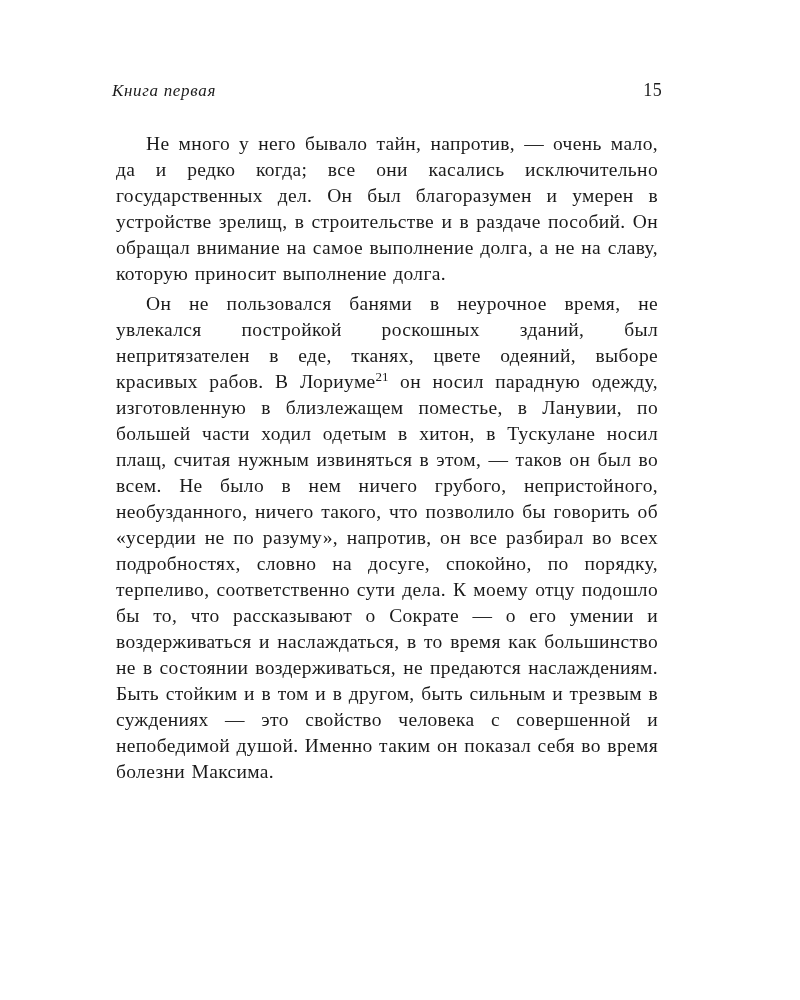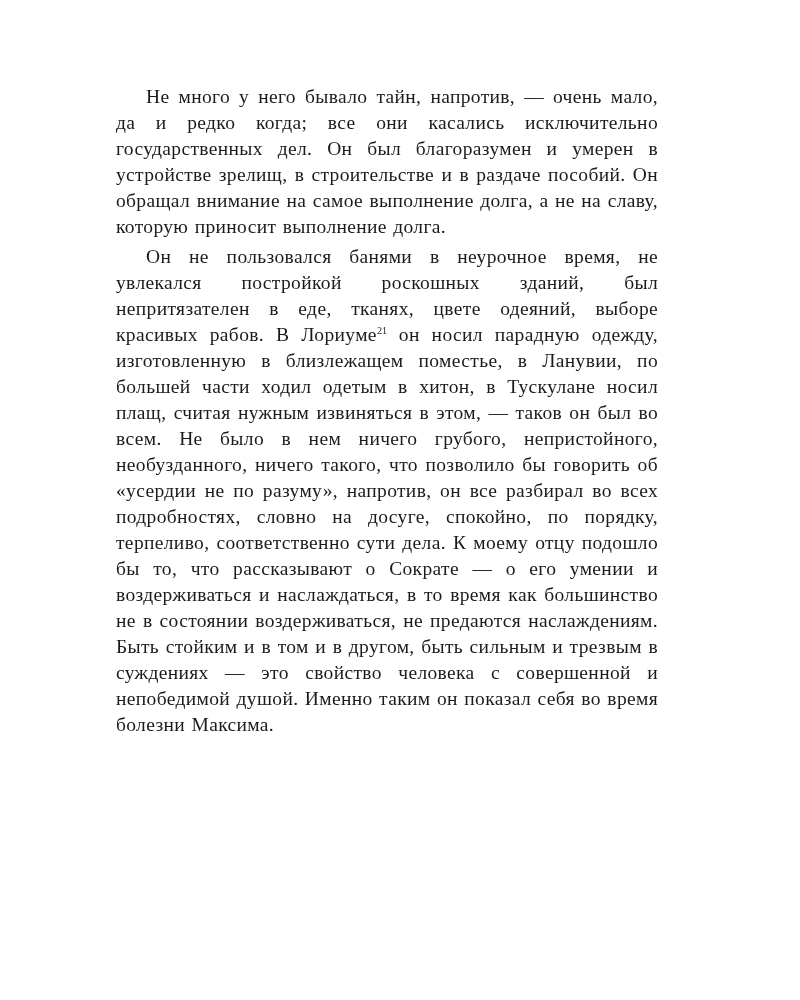--- a/index.html
+++ b/index.html
@@ -39,31 +39,35 @@
     line-height: 26px;
     text-align: justify;
     letter-spacing: 0.018em;
     word-spacing: 0.06em;
   }
   .paragraph {
     margin: 4px;
     text-indent: 30px;
   }
   .footnote-ref {
-    font-size: 10px;
+    font-size: 13px;
     line-height: 0;
     vertical-align: super;
     letter-spacing: 0;
   }
 </style>
 </head>
 <body>
 
 <div class="book-page">
 
+  <header class="page-header">
+    <span class="running-title">Книга первая</span>
+    <span class="page-number">15</span>
+  </header>
 
   <main class="page-body">
 
     <p class="paragraph">Не много у него бывало тайн, напротив, — очень мало, да и редко когда; все они касались исключительно государственных дел. Он был благоразумен и умерен в устройстве зрелищ, в строительстве и в раздаче пособий. Он обращал внимание на самое выполнение долга, а не на славу, которую приносит выполнение долга.</p>
 
     <p class="paragraph"><span>Он не пользовался банями в неурочное время, не увлекался постройкой роскошных зданий, был непритязателен в еде, тканях, цвете одеяний, выборе красивых рабов. В Лориуме</span><sup class="footnote-ref">21</sup><span> он носил парадную одежду, изготовленную в близлежащем поместье, в Ланувии, по большей части ходил одетым в хитон, в Тускулане носил плащ, считая нужным извиняться в этом, — таков он был во всем. Не было в нем ничего грубого, непристойного, необузданного, ничего такого, что позволило бы говорить об «усердии не по разуму», напротив, он все разбирал во всех подробностях, словно на досуге, спокойно, по порядку, терпеливо, соответственно сути дела. К моему отцу подошло бы то, что рассказывают о Сократе — о его умении и воздерживаться и наслаждаться, в то время как большинство не в состоянии воздерживаться, не предаются наслаждениям. Быть стойким и в том и в другом, быть сильным и трезвым в суждениях — это свойство человека с совершенной и непобедимой душой. Именно таким он показал себя во время болезни Максима.</span></p>
 
   </main>
 
 </div>

